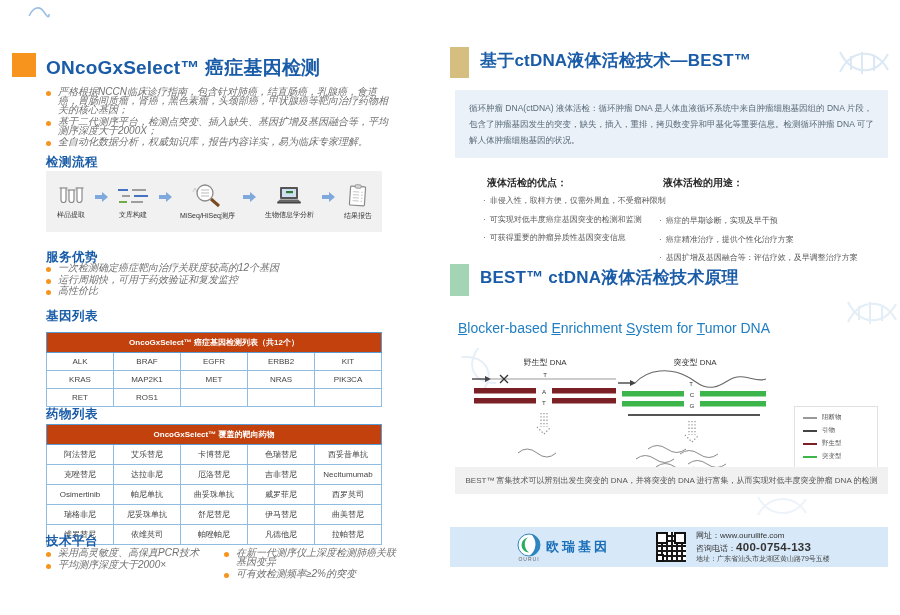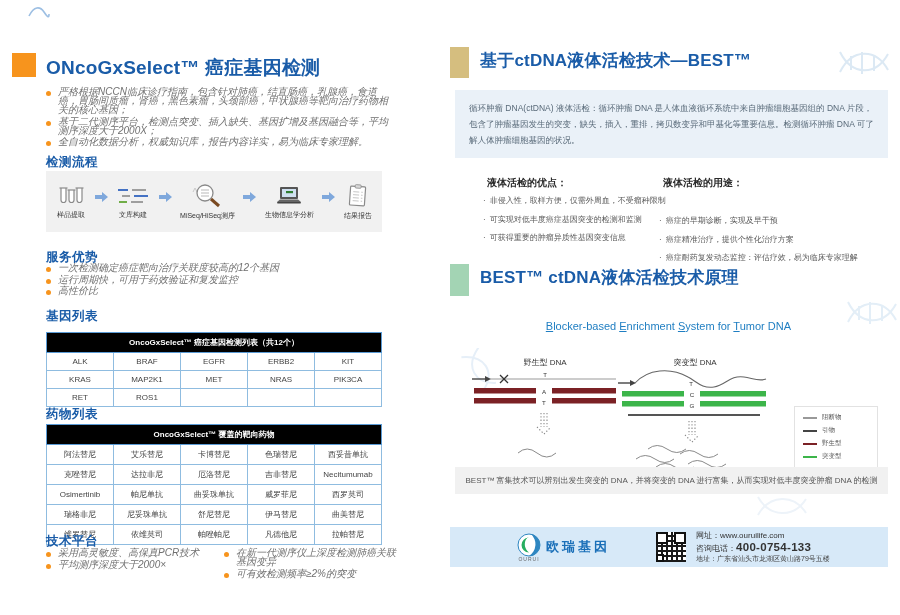--- a/index.html
+++ b/index.html
@@ -30,27 +30,27 @@
 
   
   .flow-box { position:absolute; left:46px; top:171px; width:336px; height:61px; background:#f1f1f1;
               display:flex; align-items:center; justify-content:space-between; padding:0 10px; }
   .step { display:flex; flex-direction:column; align-items:center; gap:2px; }
   .step-label { font-size:7px; color:#333; white-space:nowrap; }
   .flow-arrow { flex:0 0 auto; margin:0 1px 10px; }
 
   
   table.dtab { position:absolute; left:46px; width:336px; border-collapse:collapse; table-layout:fixed; }
-  table.dtab th { background:#000000; color:#fff; font-size:8px; font-weight:bold; padding:4px 12px; border:1px solid #5B9BD5; }
+  table.dtab th { background:#c2410c; color:#fff; font-size:8px; font-weight:bold; padding:4px 12px; border:1px solid #5B9BD5; }
   table.dtab td { border:1px solid #8FBCE0; background:#fff; font-size:8px; color:#444; text-align:center; padding:4px 0; height:16px; overflow:hidden; }
 
   
   .intro-box { position:absolute; left:455px; top:90px; width:433px; background:#EAF1F8; padding:10px 14px;
                font-size:8.5px; line-height:16px; color:#5a6b7a; }
-  .subtitle { position:absolute; left:446px; top:320px; width:345px; text-align:right; font-size:11px; color:#1F7EC2; }
+  .subtitle { position:absolute; left:458px; top:320px; width:345px; text-align:left; font-size:14px; color:#1F7EC2; }
   .subtitle .u { text-decoration:underline; }
   .diag-label { position:absolute; width:150px; text-align:center; font-size:8px; color:#333; }
   .legend-box { position:absolute; left:794px; top:406px; width:84px; background:#fff; border:1px solid #e2e2e2; padding:6px 8px 5px; }
   .lg-row { display:flex; align-items:center; margin-bottom:4px; }
   .lg-swatch { width:14px; height:2px; margin-right:5px; }
   .lg-label { font-size:6.5px; color:#555; }
   .caption-box { position:absolute; left:455px; top:467px; width:433px; background:#f1f1f1; text-align:center;
                  font-size:8px; color:#555; padding:8px 0; }
 
   
@@ -350,21 +350,21 @@
 
   <div class="rrow">非侵入性，取样方便，仅需外周血，不受瘤种限制</div>
       <div class="rrow">可实现对低丰度癌症基因突变的检测和监测</div>
       <div class="rrow">可获得重要的肿瘤异质性基因突变信息</div>
     </div>
   <div class="rhead" style="left:663px; top:176px;">液体活检的用途：</div>
   <div class="rlist" style="left:659px; top:192px; width:220px;margin-top:20px;">
 
   <div class="rrow">癌症的早期诊断，实现及早干预</div>
       <div class="rrow">癌症精准治疗，提供个性化治疗方案</div>
-      <div class="rrow">癌症耐药复发动态监控：评估疗效，易为临床专家理解</div>
+      <div class="rrow">基因扩增及基因融合等：评估疗效，及早调整治疗方案</div>
     </div>
 
   <div class="green-bar"></div>
   <div class="h1 small" style="left:480px; top:266px;">BEST™ ctDNA液体活检技术原理</div>
 
   <div class="subtitle">
     <span class="u">B</span><span>locker-based </span><span class="u">E</span><span>nrichment </span><span class="u">S</span><span>ystem for </span><span class="u">T</span><span>umor DNA</span>
   </div>
 
   <div class="diag-label" style="left:470px; top:357px;">野生型 DNA</div>

